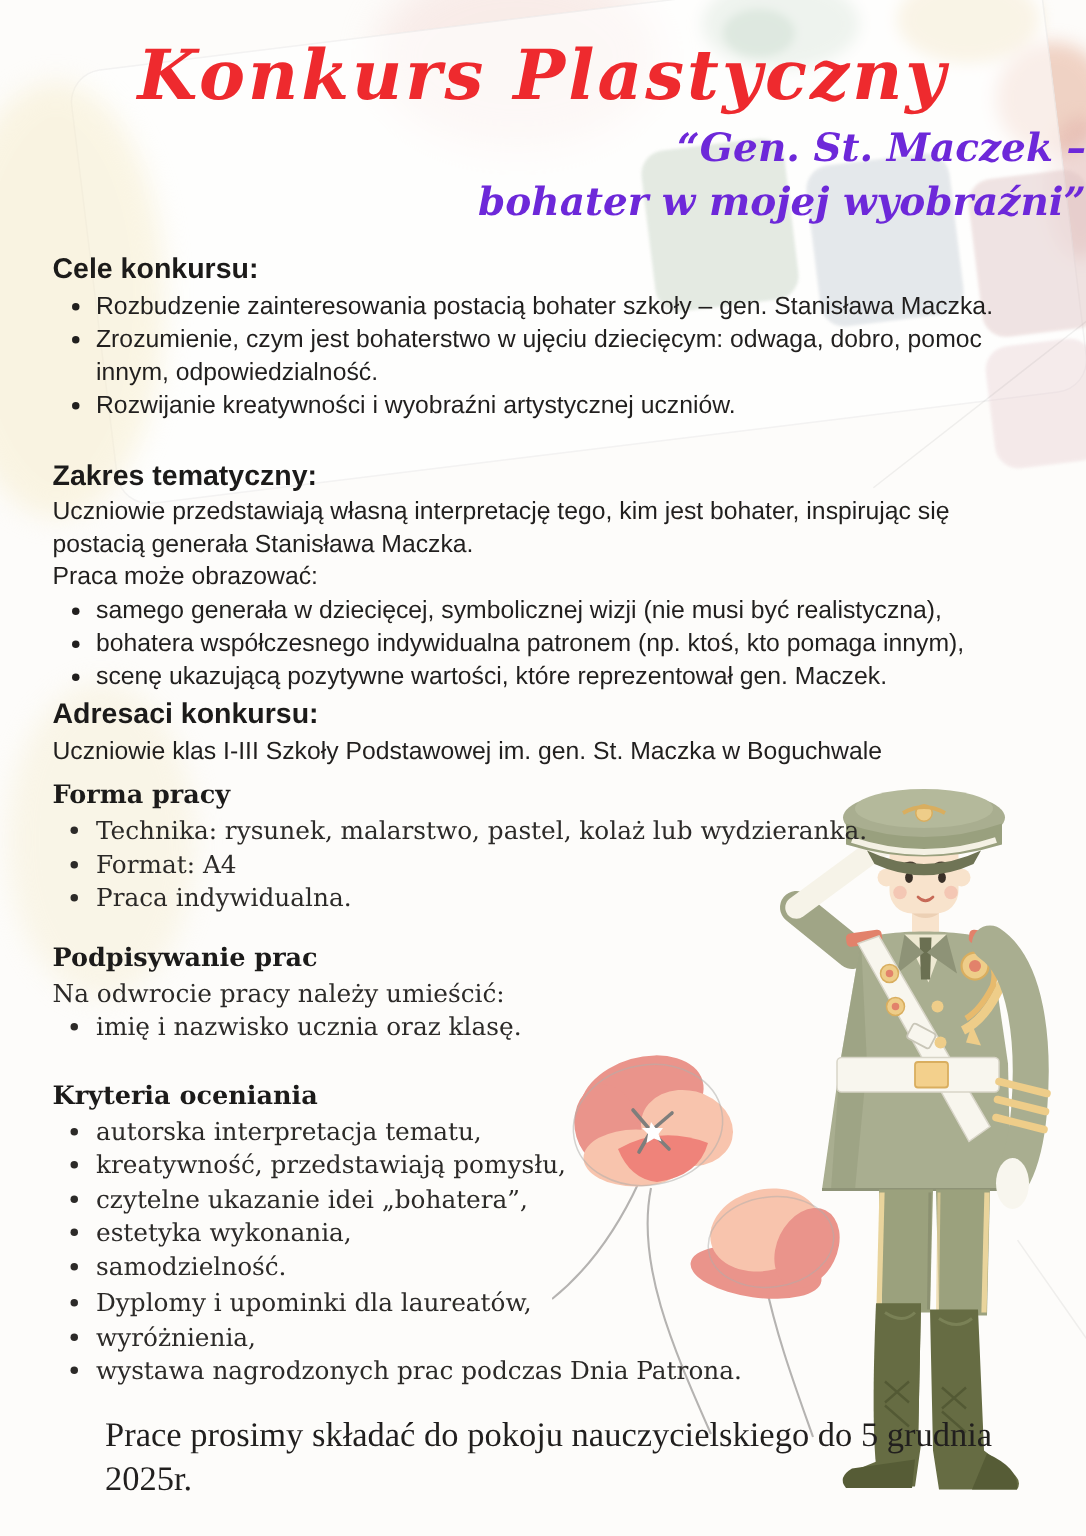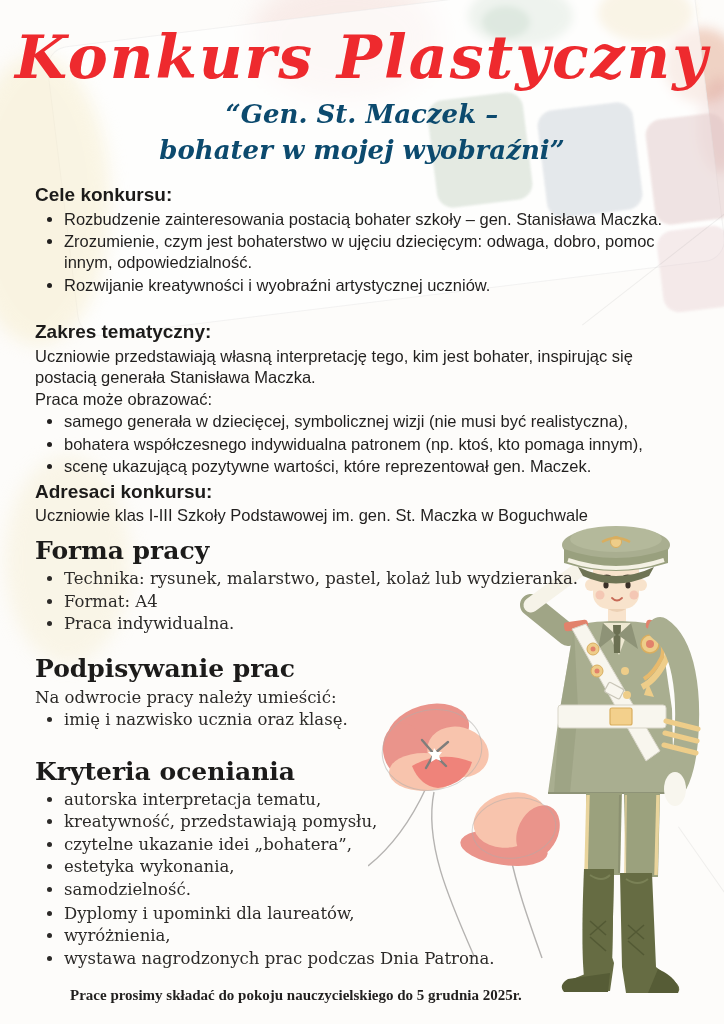--- a/index.html
+++ b/index.html
@@ -19,57 +19,58 @@
     transform:rotate(-7deg);border:1px solid rgba(190,190,190,.18);
   }
   .pan{position:absolute;border-radius:16px;transform:rotate(-7deg);filter:blur(1px);}
   .sheet-line{position:absolute;background:rgba(120,120,120,.10);height:1px;}
   
   .header{position:relative;z-index:3;text-align:center;padding-top:26px;}
   .title{
     margin:0;
     font-family:"DejaVu Serif",serif;
     font-style:italic;font-weight:bold;
-    font-size:60px;line-height:1.05;
+    font-size:46px;line-height:1.05;
     letter-spacing:2px;
     color:#ee2a2e;
   }
   .subtitle{
     margin-top:8px;
     font-family:"DejaVu Serif",serif;
     font-style:italic;font-weight:bold;
     font-size:26px;line-height:1.38;
-    color:#0c4a6e;
+    color:#6d28d9;
+    text-align:right;
   }
   
   .content{position:relative;z-index:3;padding:14px 28px 0 35px;}
   .section h2{
     margin:0 0 2px 0;
     font-size:19px;line-height:1.25;
     color:#1c1b1a;
   }
   .section p{margin:0;line-height:1.3;}
   .section ul{margin:1px 0 0 0;padding-left:29px;list-style:disc;}
   .section li{margin:0 0 1px 0;line-height:1.3;}
   .serif-a{font-family:Liberation Sans, sans-serif;font-size:16.5px;color:#211f1e;}
   .serif-b{font-family:"DejaVu Serif",serif;font-size:16.5px;color:#2c2a28;}
-  .serif-b h2{font-size:25px;}
+  .serif-b h2{font-size:17px;}
   
   #sections .section{margin-bottom:24px;}
   #sections .section:nth-child(2){margin-bottom:2px;}
   #sections .section:nth-child(3){margin-bottom:8px;}
   #sections .section:nth-child(4){margin-bottom:19px;}
   #sections .section:nth-child(5){margin-bottom:25px;}
   #sections .section:nth-child(6){margin-bottom:3px;}
   #sections .section:nth-child(7){margin-bottom:0;}
   .footer-note{
     position:relative;z-index:3;
     margin:17px 0 0 0;padding-left:35px;
     font-family:"Liberation Serif",serif;
-    font-size:15px;color:#211f1e;line-height:1.3;font-weight:bold;
+    font-size:23px;color:#211f1e;line-height:1.3;
   }
   
   .soldier-wrap{position:absolute;left:498px;top:523px;z-index:2;}
   .poppies-wrap{position:absolute;left:368px;top:692px;z-index:1;}
 </style>
 </head>
 <body>
 
 <div class="page">
 

